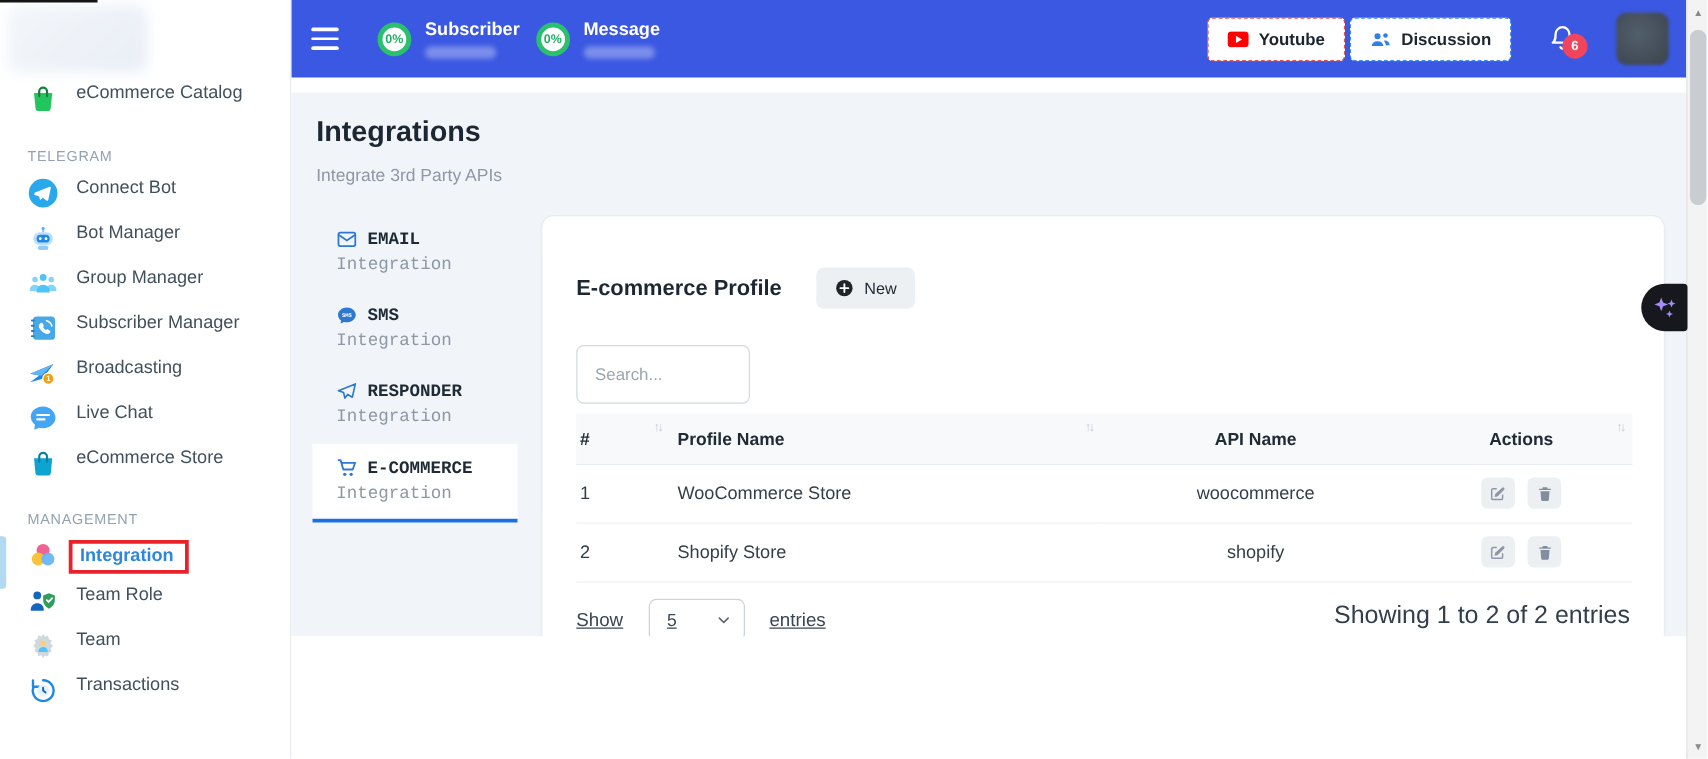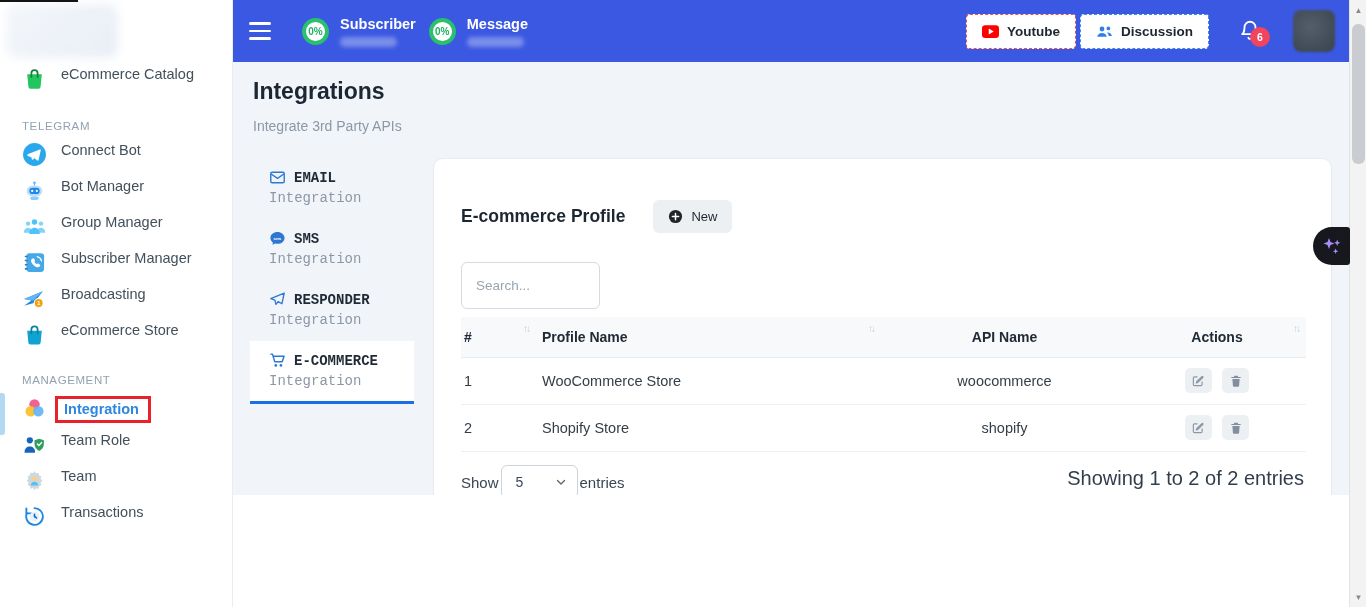--- a/index.html
+++ b/index.html
@@ -60,21 +60,21 @@
   .badge {
     position:absolute; left:11px; top:9px; width:20px; height:20px; border-radius:50%;
     background:#f0455c; color:#fff; font-size:10.5px; font-weight:700;
     display:flex; align-items:center; justify-content:center;
   }
   .avatar {
     width:42px; height:42px; border-radius:8px; cursor:pointer;
     background:radial-gradient(circle at 42% 40%, #525e6b, #3a434d); filter:blur(1.2px);
   }
   
-  .content { position:absolute; left:233px; top:60px; width:1116px; height:435px; background:#f1f5f9; overflow:hidden; z-index:2; }
+  .content { position:absolute; left:233px; top:74px; width:1116px; height:435px; background:#f1f5f9; overflow:hidden; z-index:2; }
   .page-title { position:absolute; left:20px; top:18px; font-size:23px; font-weight:700; color:#1d2733; }
   .page-sub { position:absolute; left:20px; top:58px; font-size:14px; color:#8d97a5; }
   .subnav { position:absolute; left:17px; top:98px; width:164px; }
   .subnav-item { padding:11px 10px 12px 19px; cursor:pointer; margin-bottom:1px;font-family:Liberation Mono, monospace; }
   .subnav-top { display:flex; align-items:center; gap:8px; font-weight:700; font-size:14px; color:#1f2a36; }
   .subnav-top svg { width:17px; height:17px; flex:none; }
   .subnav-sub { margin-top:4px; font-size:14px; color:#8d97a5; }
   .subnav-item.active { background:#fff; border-bottom:3px solid #1b6fe0; }
   
   .card {
@@ -107,21 +107,21 @@
   .sort { position:absolute; right:7px; top:6px; font-size:10px; color:#c5cdd8; letter-spacing:-2px; cursor:pointer; }
   tbody td { height:47px; border-bottom:1px solid #eef1f4; font-size:14.5px; color:#333e48; }
   td.num { padding-left:3px; }
   td.profile { padding-left:6px; }
   td.api { text-align:center; }
   td.actions { text-align:center; }
   .action-btn {
     display:inline-flex; width:27px; height:25px; background:#edf0f3; border:none; border-radius:5px;
     align-items:center; justify-content:center; margin:0 3px; cursor:pointer; vertical-align:middle;
   }
-  .show-row { position:absolute; left:27px; top:306px; display:flex; align-items:center; gap:2px; font-size:15px; color:#3a4654; }
+  .show-row { position:absolute; left:27px; top:306px; display:flex; align-items:center; gap:20px; font-size:15px; color:#3a4654;text-decoration:underline; }
   .select-box {
     width:77px; height:34px; border:1px solid #ccd3da; border-radius:6px; background:#fff;
     display:flex; align-items:center; justify-content:space-between; padding:0 10px 0 14px;
     font-size:14px; color:#3a4654; cursor:pointer;
   }
   .summary { position:absolute; right:27px; top:308px; font-size:20px; color:#323e4c; }
   .pagination { position:absolute; right:27px; top:342px; display:flex; gap:5px; }
   .page-btn {
     border:1px solid #dfe3e8; background:#fff; color:#7a838e; font-size:14px;
     padding:7px 15px; border-radius:4px; cursor:pointer; font-family:inherit;
@@ -213,20 +213,29 @@
     <div class="side-item">
       <span class="side-icon">
         <svg viewBox="0 0 24 24">
             <path d="M2 12.5L20 5l-6 8 6 1-18 5 7-5.2z" fill="#1e88e5"></path>
             <path d="M2 12.5L20 5l-9.5 9z" fill="#64b5f6"></path>
             <circle cx="16" cy="16.3" r="4.3" fill="#f59e0b" stroke="#fff" stroke-width="1"></circle>
             <text x="16" y="18.4" font-size="6" fill="#fff" text-anchor="middle" font-weight="bold">1</text>
           </svg>
       </span>
       <span class="side-label">Broadcasting</span>
+    </div>
+    <div class="side-item">
+      <span class="side-icon">
+        <svg viewBox="0 0 24 24">
+            <path d="M12 3c-5.2 0-9.5 3.6-9.5 8 0 2.4 1.2 4.5 3.2 5.9L5.2 21l3.9-1.7c.9.2 1.9.4 2.9.4 5.2 0 9.5-3.6 9.5-8S17.2 3 12 3z" fill="#42a5f5"></path>
+            <path d="M7.5 9.6h9M7.5 13h5.5" stroke="#fff" stroke-width="1.7" stroke-linecap="round"></path>
+          </svg>
+      </span>
+      <span class="side-label">Live Chat</span>
     </div>
     <div class="side-item">
       <span class="side-icon">
         <svg viewBox="0 0 24 24">
             <path d="M5 8.3h14l-1.1 11.4a2 2 0 0 1-2 1.8H8.1a2 2 0 0 1-2-1.8L5 8.3z" fill="#0fa3d1"></path>
             <path d="M9 10.8V7.1a3 3 0 0 1 6 0v3.7" stroke="#0c7fa5" stroke-width="1.7" fill="none" stroke-linecap="round"></path>
           </svg>
       </span>
       <span class="side-label">eCommerce Store</span>
     </div>

